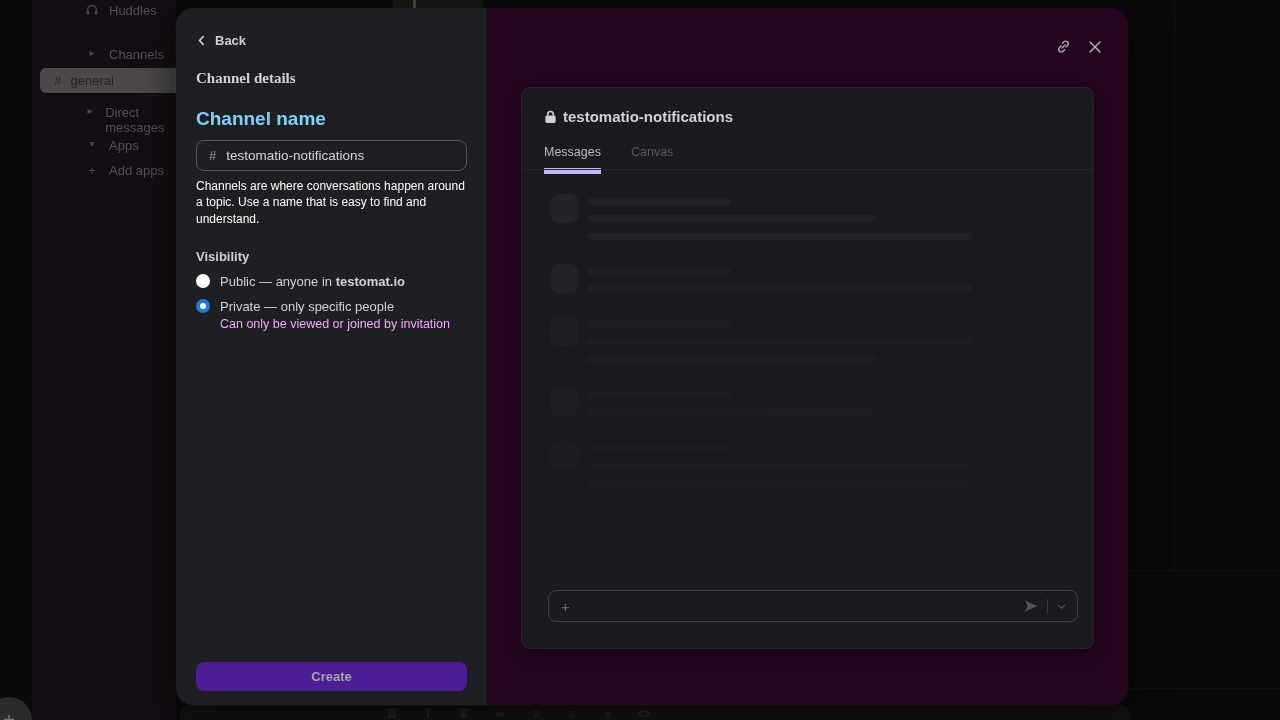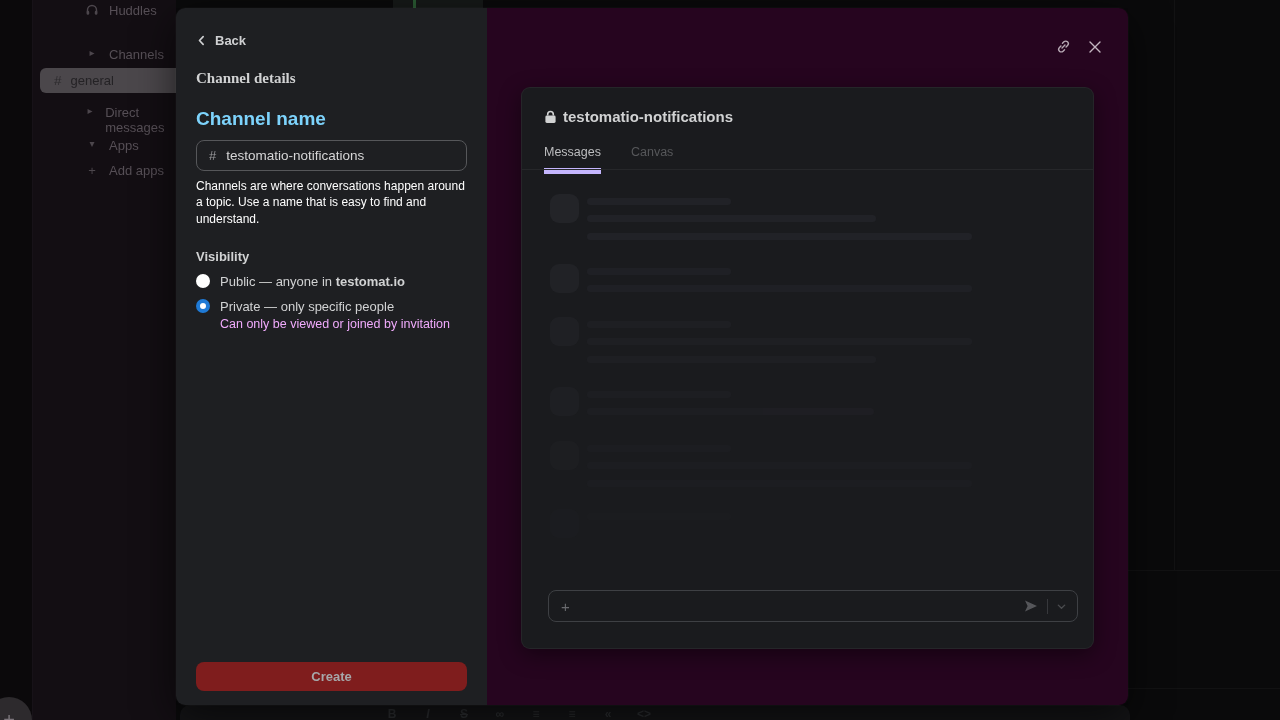--- a/index.html
+++ b/index.html
@@ -29,42 +29,42 @@
   .composer-ghost { left:180px; top:705px; width:950px; height:15px; background:#141416;
     border-radius:10px 10px 0 0; overflow:hidden; }
   .composer-icons { position:absolute; left:205px; top:2px; display:flex; gap:22px;
     color:#2c2e31; font-size:12px; font-weight:bold; }
   .composer-icons span { width:14px; text-align:center; }
   .corner-plus { left:-14px; top:697px; width:46px; height:46px; border-radius:50%;
     background:#2d2a2d; color:#7b757b; display:flex; align-items:center; justify-content:center;
     font-size:20px; font-weight:300; }
 
   
-  .modal { left:176px; top:8px; width:952px; height:697px; border-radius:9px; overflow:hidden;
+  .modal { left:176px; top:8px; width:952px; height:697px; border-radius:17px; overflow:hidden;
     display:flex; box-shadow:0 0 0 1px rgba(255,255,255,0.02), 0 12px 40px rgba(0,0,0,0.6); }
   .panel-left { width:311px; height:100%; background:#1e1f22; position:relative;
     padding:25px 20px 0 20px; flex:none; }
   .back-row { display:flex; align-items:center; gap:8px; color:#cfd0d2; font-size:13px;
     font-weight:bold; cursor:pointer; }
   .dlg-title { margin-top:22px; font-size:15px; font-weight:bold; color:#d1d2d3;font-family:Liberation Serif, serif; }
   .field-label { margin-top:21px; font-size:19px; font-weight:bold; color:#7dd3fc; }
   .name-input { margin-top:10px; height:31px; border:1px solid #56575a; border-radius:8px;
     display:flex; align-items:center; padding:0 12px; gap:10px; background:transparent; }
   .name-input .prefix { color:#9a9b9e; font-size:13px; }
   .name-input .value { color:#d6d6d7; font-size:13.5px; }
   .helper { margin-top:7px; font-size:12px; line-height:1.36; color:#ffffff; width:272px; }
   .vis-label { margin-top:22px; font-size:13px; font-weight:bold; color:#d1d2d3; }
   .radio-row { margin-top:10px; display:flex; align-items:center; gap:10px;
     color:#d1d2d3; font-size:13px; cursor:pointer; }
   .radio { width:14px; height:14px; border-radius:50%; flex:none; }
   .radio.off { background:#ffffff; }
   .radio.on { background:#ffffff; border:4px solid #1f7ad6; }
   .radio-desc { margin:3px 0 12px 24px; font-size:12.5px; color:#f0abfc; }
   .create-btn { position:absolute; left:20px; right:20px; bottom:14px; height:29px;
-    background:#7f1d1d; border-radius:8px; display:flex; align-items:center; justify-content:center;
+    background:#4c1d95; border-radius:8px; display:flex; align-items:center; justify-content:center;
     color:#a6a7a9; font-size:13px; font-weight:bold; cursor:pointer; }
 
   .panel-right { flex:1; background:#26051f; position:relative; }
   .modal-actions { position:absolute; top:30px; right:25px; display:flex; align-items:center; gap:15px; }
   .modal-actions svg { cursor:pointer; }
 
   .preview-card { position:absolute; left:34px; top:79px; width:573px; height:562px;
     background:#1a1b1e; border:1px solid rgba(255,255,255,0.05); border-radius:9px;
     box-shadow:0 6px 22px rgba(0,0,0,0.45); overflow:hidden; }
   .pc-header { position:absolute; left:22px; top:20px; display:flex; align-items:center; gap:6px;

